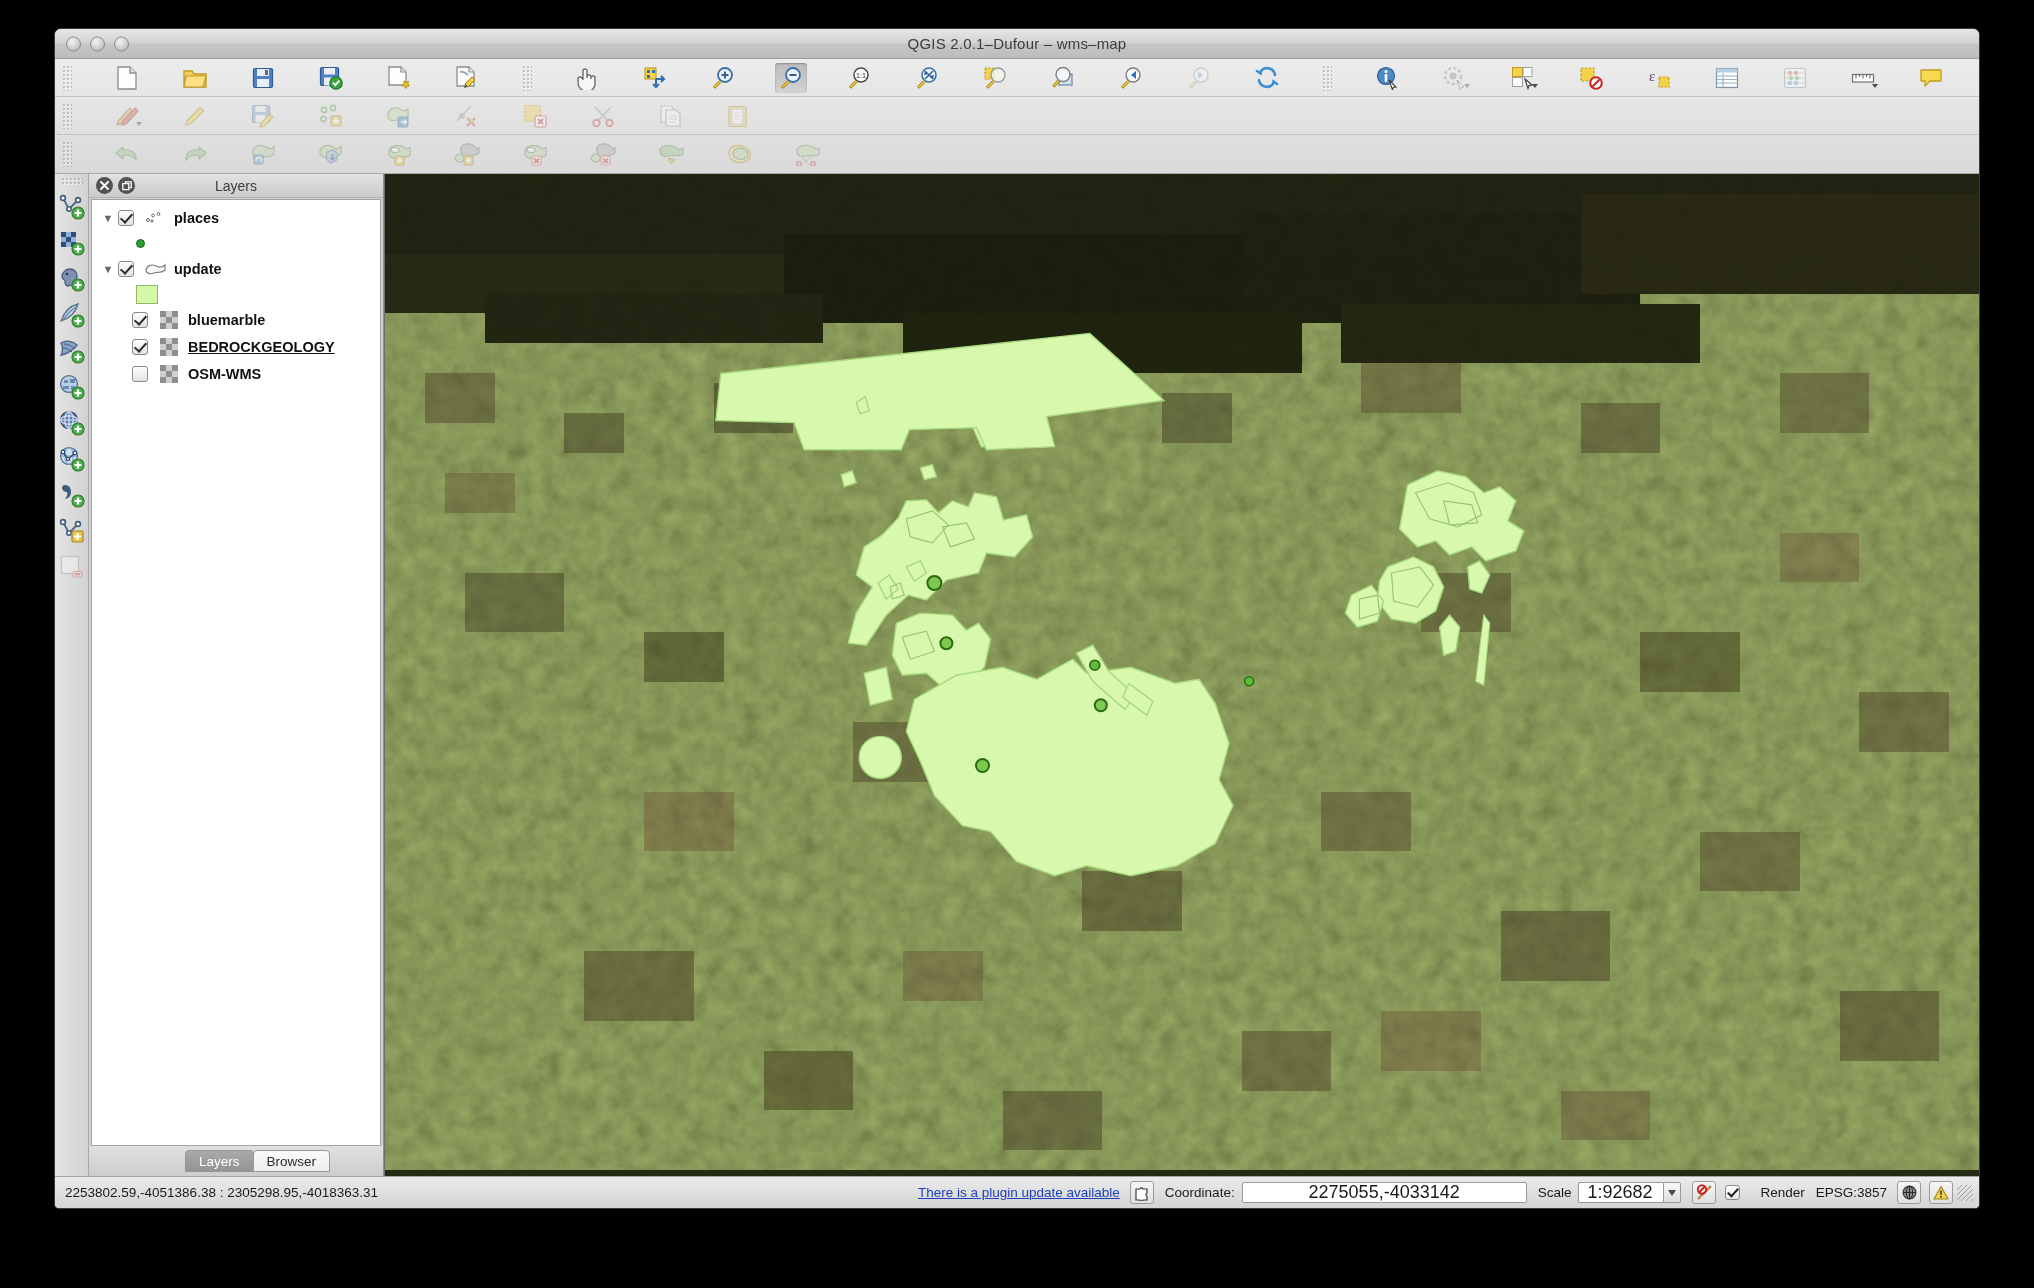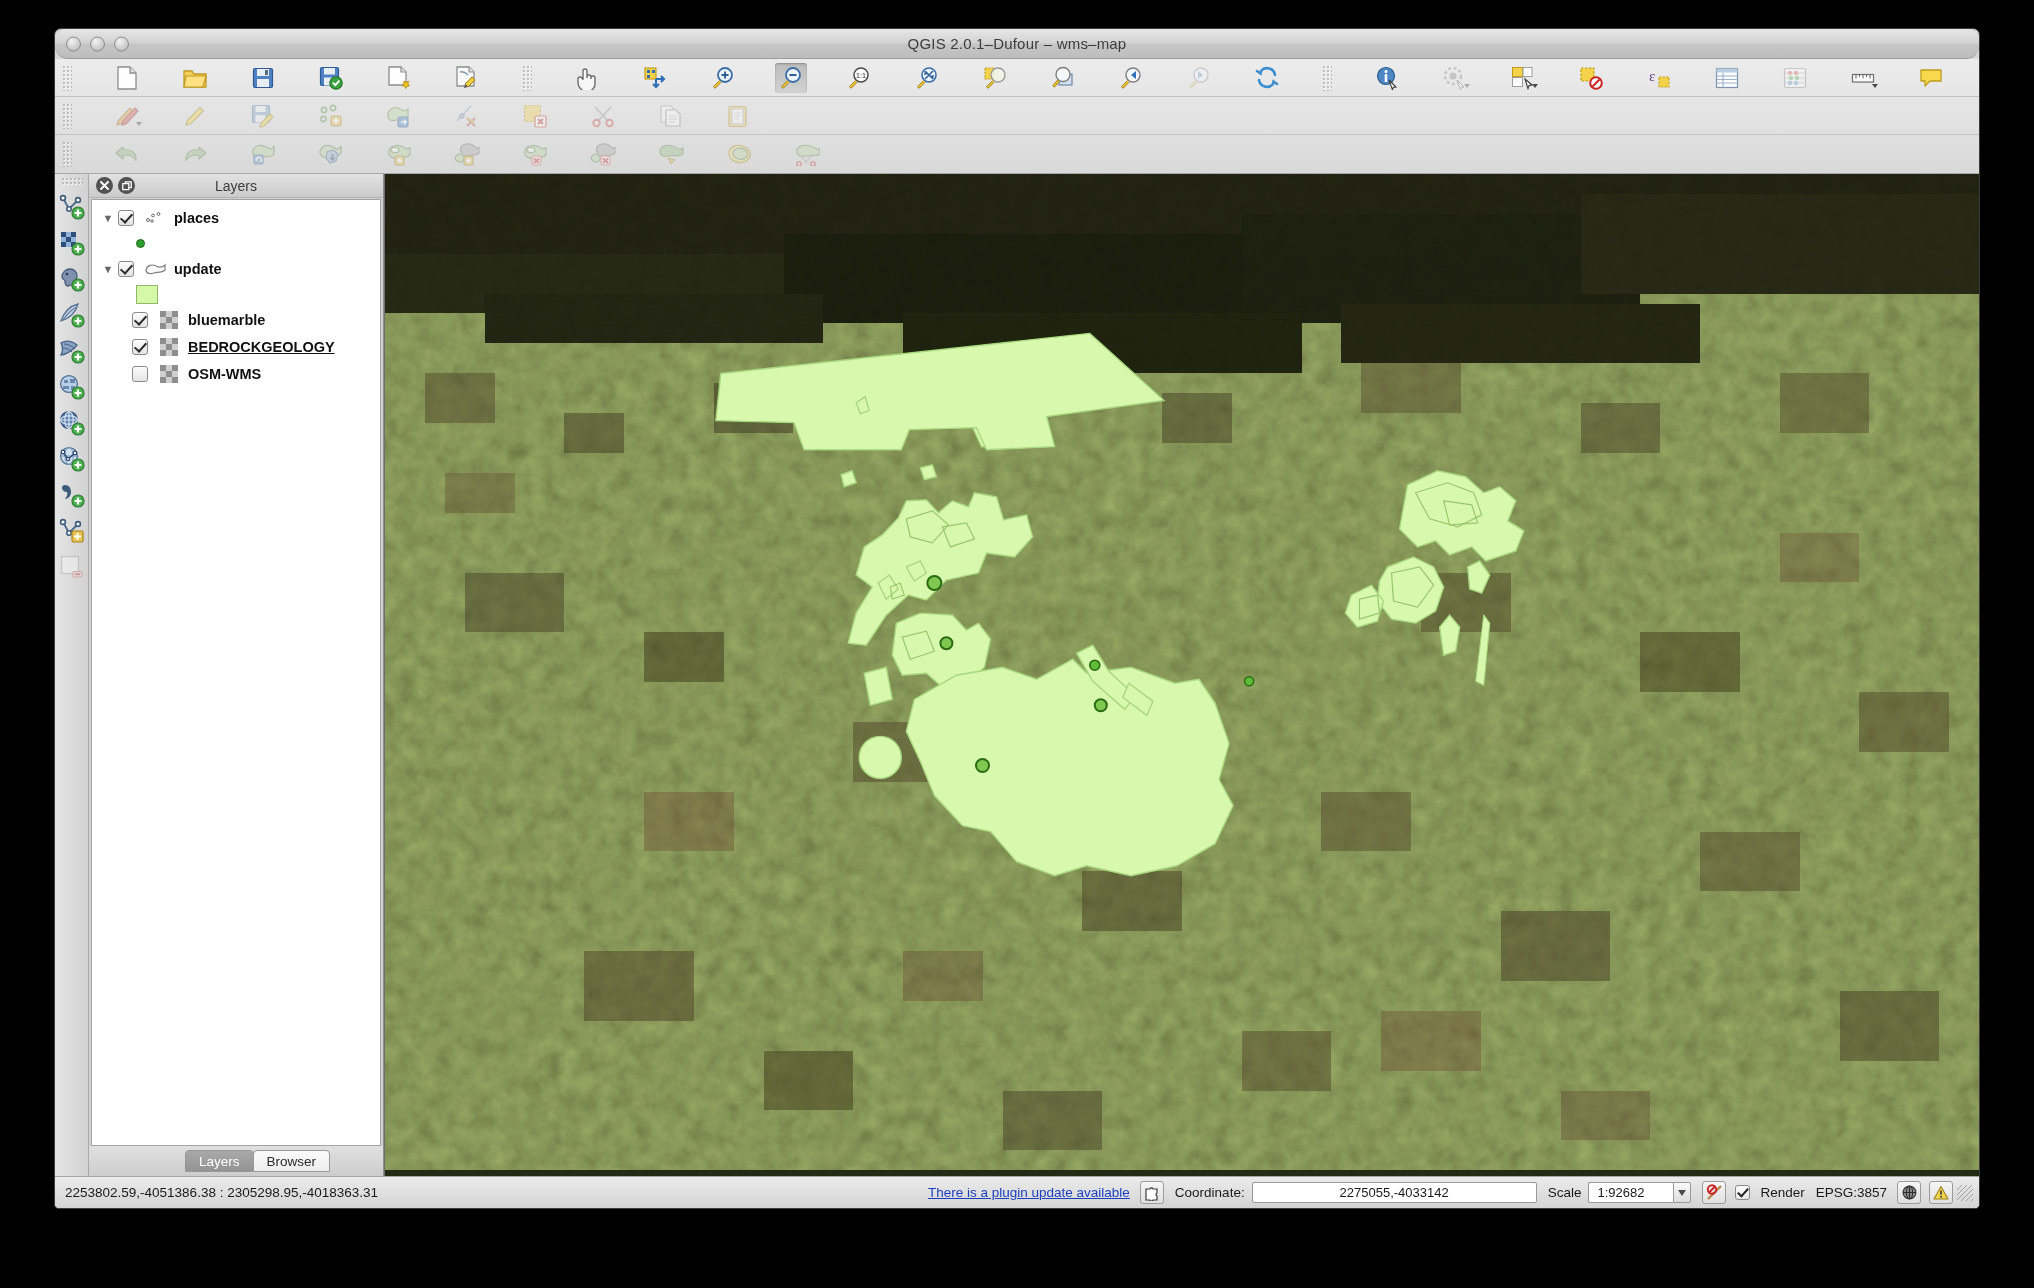--- a/index.html
+++ b/index.html
@@ -27,21 +27,20 @@
   
   #titlebar {
     height: 30px;
     flex: 0 0 30px;
     background: linear-gradient(to bottom,#e6e6e6 0%,#d3d3d3 48%,#c6c6c6 52%,#bdbdbd 100%);
     border-bottom: 1px solid #9c9c9c;
     position: relative;
     display: flex;
     align-items: center;
     justify-content: center;
-    border-radius: 13px;
   }
   #titlebar .title {
     font-size: 15px;
     color: #3c3c3c;
     letter-spacing: .2px;
   }
   .traffic {
     position: absolute;
     left: 11px; top: 50%;
     transform: translateY(-50%);
@@ -285,21 +284,21 @@
     margin-right: 10px;
   }
   .sb-item { display: flex; align-items: center; gap: 7px; margin-right: 11px; }
   .sb-label { white-space: nowrap; }
   .sb-field {
     height: 21px;
     border: 1px solid #9a9a9a;
     background: #fff;
     border-radius: 2px;
     display: flex; align-items: center; justify-content: center;
-    font-size: 13px;
+    font-size: 18px;
     padding: 0 8px;
   }
   #coord-field { width: 285px; }
   #scale-field {
     width: 85px; justify-content: flex-start;
     border-right: none; border-radius: 2px 0 0 2px;
   }
   .sb-combo-arrow {
     width: 18px; height: 21px;
     border: 1px solid #9a9a9a;
@@ -1125,21 +1124,21 @@
     </div>
 
     <div class="sb-btn" style="margin-right:9px">
       <svg width="17" height="17" viewBox="0 0 17 17">
           <path d="M2 15L15 2" stroke="#b38a4a" stroke-width="2.4"></path>
           <circle cx="6" cy="5.5" r="4.2" fill="none" stroke="#cc2222" stroke-width="1.9"></circle>
           <path d="M3 8.5L9 2.5" stroke="#cc2222" stroke-width="1.9"></path>
         </svg>
     </div>
 
-    <div class="sb-item" style="gap:10px">
+    <div class="sb-item" style="gap:20px">
       <span class="sb-check on"></span>
       <span class="sb-label">Render</span>
     </div>
 
     <div class="sb-label" style="margin-right:10px">EPSG:3857</div>
 
     <div class="sb-btn" style="margin-right:8px">
       <svg width="17" height="17" viewBox="0 0 17 17">
           <circle cx="8.5" cy="8.5" r="6.4" fill="#8e8e8e" stroke="#3a3a3a" stroke-width="1.2"></circle>
           <path d="M2.1 8.5h12.8M8.5 2.1v12.8" stroke="#2b2b2b" stroke-width="1.2"></path>

